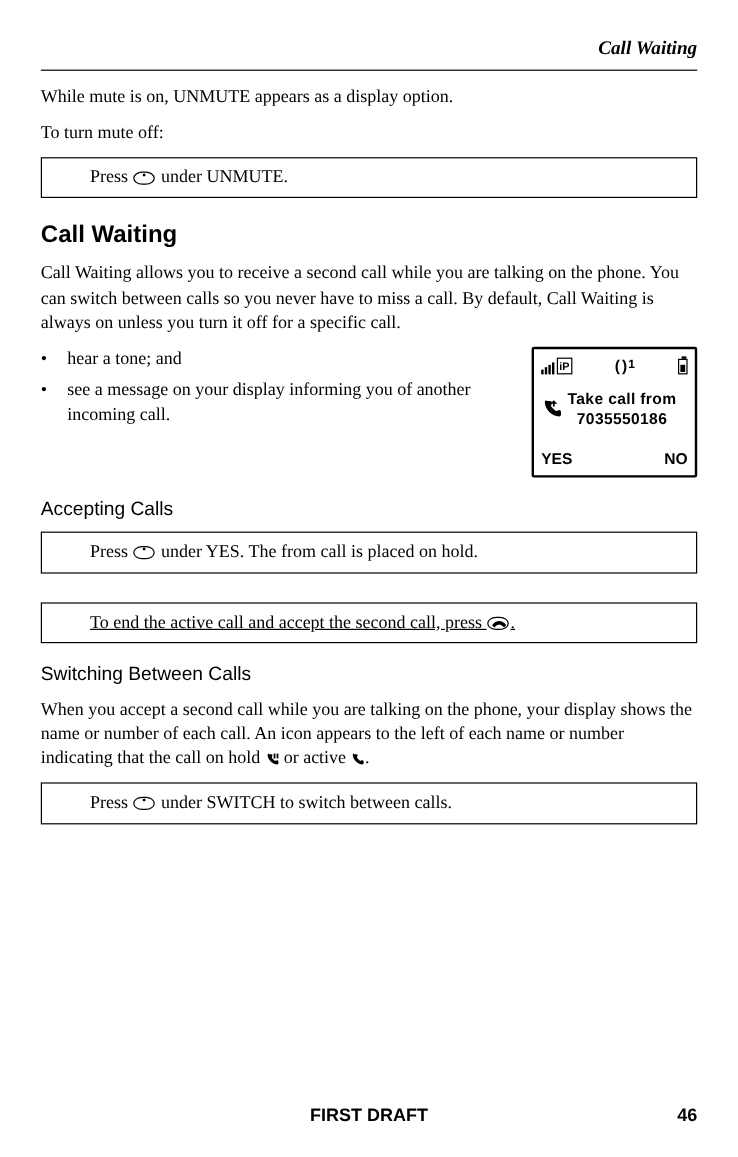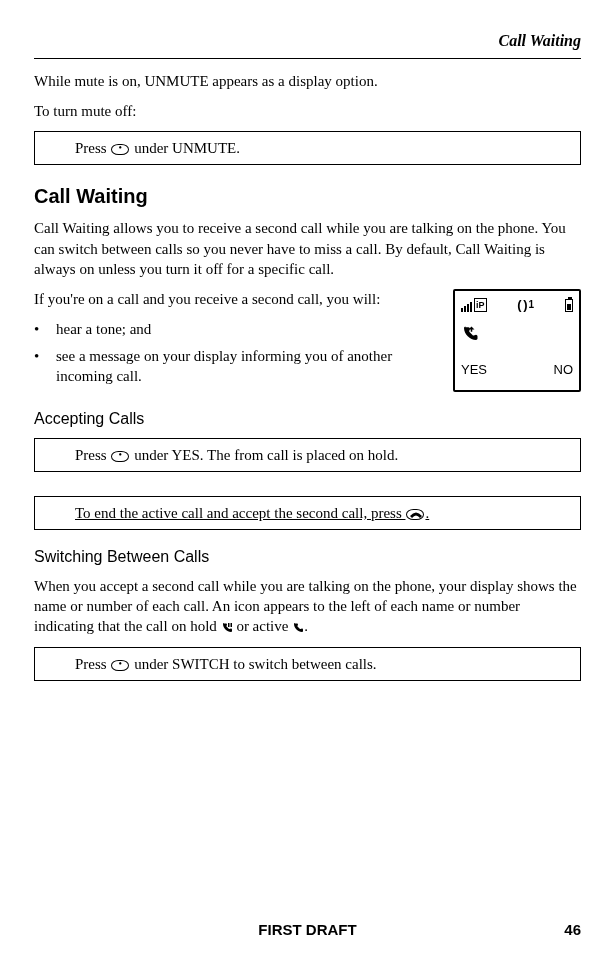--- a/index.html
+++ b/index.html
@@ -52,21 +52,21 @@
     .two-col {
       display: flex;
       gap: 10px;
     }
     .col-text { flex: 1; }
     ul { list-style: none; padding-left: 0; }
     ul li { display: flex; margin-bottom: 6px; }
     ul li .bullet { width: 22px; flex-shrink: 0; }
     .screen {
       flex-shrink: 0;
-      width: 128px;
+      width: 138px;
       border: 2px solid #000;
       border-radius: 2px;
       padding: 6px 6px 4px 6px;
       font-family: Arial, sans-serif;
     }
     .screen-top {
       display: flex;
       justify-content: space-between;
       align-items: center;
       margin-bottom: 12px;
@@ -82,21 +82,21 @@
     .paren-icon { font-weight: bold; font-size: 13px; letter-spacing: -1px; }
     .one-icon { font-weight: bold; font-size: 10px; }
     .batt-icon { width: 8px; height: 13px; border: 1px solid #000; position: relative; }
     .batt-icon::before { content:''; position:absolute; top:-3px; left:2px; width:4px; height:2px; background:#000; }
     .batt-icon .fill { position:absolute; bottom:1px; left:1px; right:1px; height:6px; background:#000; }
     .screen-mid { display:flex; align-items:center; gap:4px; margin-bottom: 18px; }
     .phone-icon {
       width: 18px; height: 18px; flex-shrink:0;
     }
     .screen-text { font-weight: bold; font-size: 13px; line-height: 1.2; letter-spacing: 0.3px; }
-    .screen-bottom { display:flex; justify-content: space-between; font-weight: normal; font-size: 13px; }
+    .screen-bottom { display:flex; justify-content: space-between; font-weight: bold; font-size: 13px; }
     .softkey-icon {
       display: inline-block;
       border: 1.2px solid #000;
       border-radius: 50% / 60%;
       width: 18px; height: 11px;
       position: relative;
       vertical-align: middle;
       margin: 0 1px;
     }
     .softkey-icon::after {
@@ -143,21 +143,20 @@
 
 <div class="boxed">
   <span>Press </span><span class="softkey-icon"></span><span> under UNMUTE.</span>
 </div>
 
 <h2 class="section-title">Call Waiting</h2>
 <p class="body-text">Call Waiting allows you to receive a second call while you are talking on the phone. You can switch between calls so you never have to miss a call. By default, Call Waiting is always on unless you turn it off for a specific call.</p>
 
 <div class="two-col">
   <div class="col-text">
-    <p class="body-text">If you're on a call and you receive a second call, you will:</p>
     <ul>
       <li>
           <span class="bullet">•</span>
           <span>hear a tone; and</span>
         </li>
       <li>
           <span class="bullet">•</span>
           <span>see a message on your display informing you of another incoming call.</span>
         </li>
     </ul>
@@ -179,20 +178,24 @@
       </span>
       <span class="batt-icon">
           <span class="fill"></span>
         </span>
     </div>
     <div class="screen-mid">
       <svg class="phone-icon" viewBox="0 0 24 24">
         <path fill="#000" d="M6 2c-1 0-2 1-2 2 0 8 8 16 16 16 1 0 2-1 2-2v-3c0-1-1-2-2-2l-3 1c-1 0-1 0-2-1l-3-3c-1-1-1-1-1-2l1-3c0-1-1-2-2-2H6z"></path>
         <path fill="#000" d="M14 2l-4 4h3v3h2V6h3z"></path>
       </svg>
+      <div class="screen-text">
+        <div>Take call from</div>
+        <div style="text-align:center">7035550186</div>
+      </div>
     </div>
     <div class="screen-bottom">
       <span>YES</span>
       <span>NO</span>
     </div>
   </div>
 </div>
 
 <h3 class="subhead">Accepting Calls</h3>
 

